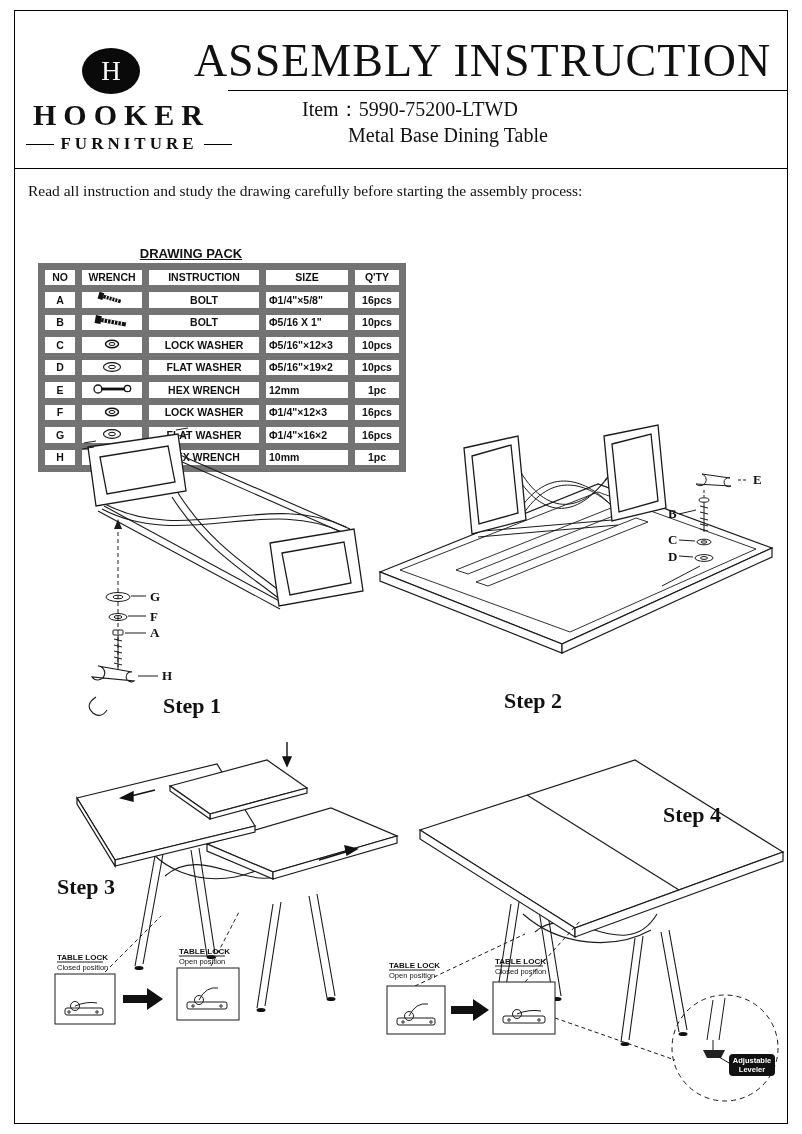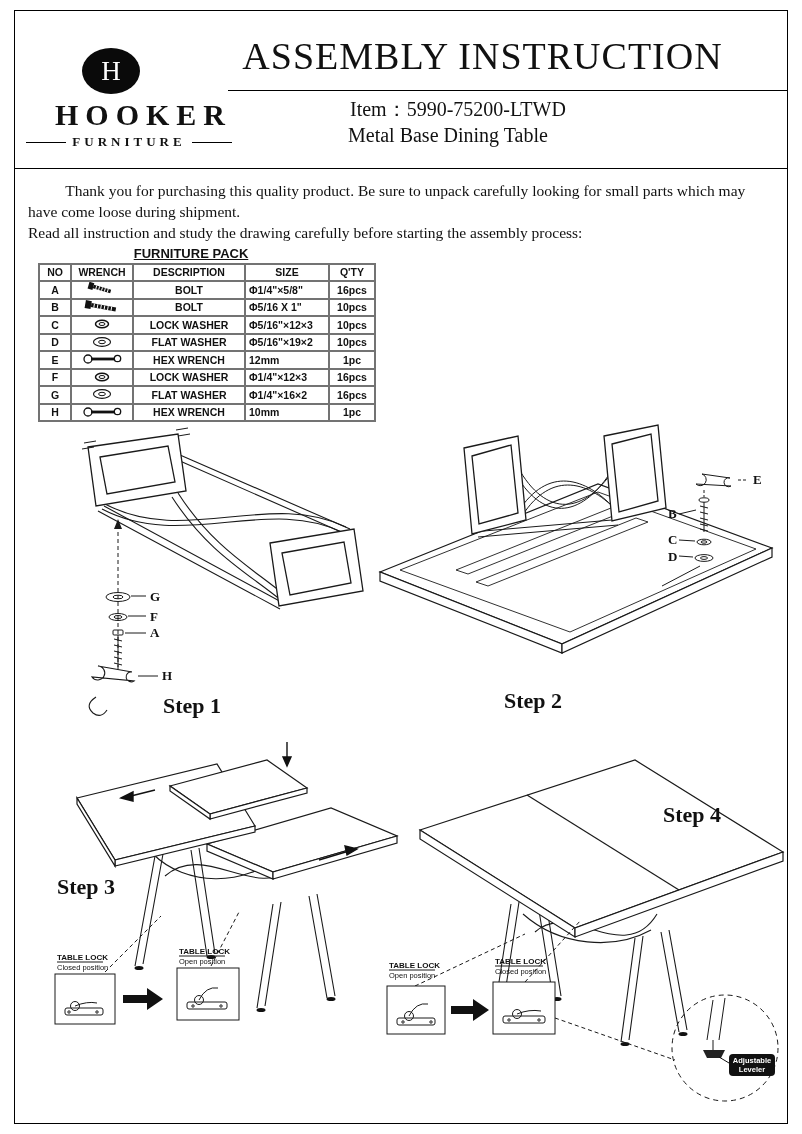--- a/index.html
+++ b/index.html
@@ -3,38 +3,38 @@
 <meta charset="utf-8">
 <style>
   html,body{margin:0;padding:0;background:#fff;}
   body{width:802px;height:1134px;position:relative;font-family:"Liberation Serif",serif;color:#111;}
   .page{position:absolute;inset:0;background:#fff;}
   .frame{position:absolute;left:14px;top:10px;right:14px;bottom:10px;border:1.3px solid #000;}
   .abs{position:absolute;}
   
   .logo{left:82px;top:48px;width:58px;height:46px;background:#0a0a0a;border-radius:50%;display:flex;align-items:center;justify-content:center;}
   .logo span{color:#fff;font-size:27px;font-family:"Liberation Serif",serif;}
-  .title{left:185px;right:22px;top:34px;text-align:center;font-size:38px;letter-spacing:1px;white-space:nowrap;}
+  .title{left:185px;right:22px;top:34px;text-align:center;font-size:46px;letter-spacing:1px;white-space:nowrap;}
   .rule1{left:228px;right:15px;top:90px;border-top:1.6px solid #000;}
-  .brand{left:26px;top:98px;width:206px;text-align:right;}
+  .brand{left:26px;top:98px;width:206px;text-align:left;}
   .brand-name{font-size:30px;font-weight:bold;letter-spacing:7px;text-indent:7px;}
   .brand-sub{display:flex;align-items:center;gap:6px;margin-top:2px;}
   .brand-sub .ln{flex:1;border-top:1.3px solid #000;height:0;}
-  .brand-sub span{font-size:13px;letter-spacing:4px;font-weight:bold;}
-  .item1{left:302px;top:96px;font-size:20px;margin-left:48px;}
+  .brand-sub span{font-size:17px;letter-spacing:4px;font-weight:bold;}
+  .item1{left:302px;top:96px;font-size:20px;}
   .item2{left:348px;top:124px;font-size:20px;}
   .rule2{left:15px;right:15px;top:168px;border-top:1.6px solid #000;}
   
   .intro{left:28px;right:24px;top:180px;font-size:15.5px;line-height:21px;}
   .intro p{margin:0;}
   .intro .p1{text-indent:2.4em;}
   
   .hw-title{left:38px;top:246px;width:306px;text-align:center;font-family:"Liberation Sans",sans-serif;font-weight:bold;font-size:13px;text-decoration:underline;}
   table.hw{left:38px;top:263px;border-collapse:collapse;font-family:"Liberation Sans",sans-serif;font-size:10.5px;font-weight:bold;position:absolute;}
-  table.hw th,table.hw td{border:2px solid #737373;padding:0 3px;height:15px;line-height:1;}
+  table.hw th,table.hw td{border:7px solid #737373;padding:0 3px;height:15px;line-height:1;}
   table.hw th{text-align:center;}
   .c-no{width:24px;text-align:center;}
   .c-dw{width:54px;text-align:center;}
   .c-de{width:104px;text-align:center;}
   .c-sz{width:76px;text-align:left;margin-left:48px;}
   .c-qt{width:38px;text-align:center;}
   
   svg.dwg{position:absolute;overflow:visible;}
   svg text{fill:#111;}
   .step{font:600 22px "Liberation Serif",serif;}
@@ -62,31 +62,30 @@
       <div class="ln"></div>
     </div>
   </div>
   <div class="abs item1">
     <span>Item：</span><span>5990-75200-LTWD</span>
   </div>
   <div class="abs item2">Metal Base Dining Table</div>
   <div class="abs rule2"></div>
 
   <div class="abs intro">
-    <p class="p1">Thank you for purchasing this quality product. Be sure to unpack carefully looking for small parts which may have come loose during shipment.</p>
     <p class="p2">Read all instruction and study the drawing carefully before starting the assembly process:</p>
   </div>
 
-  <div class="abs hw-title">FURNITURE PACK</div>
+  <div class="abs hw-title">DRAWING PACK</div>
   <table class="hw">
     <tbody>
         <tr>
       <th class="c-no">NO</th>
       <th class="c-dw">WRENCH</th>
-      <th class="c-de">DESCRIPTION</th>
+      <th class="c-de">INSTRUCTION</th>
       <th class="c-sz">SIZE</th>
       <th class="c-qt">Q'TY</th>
     </tr>
     <tr>
       <td class="c-no">A</td>
       <td class="c-dw">
         <svg width="44" height="14" viewBox="0 0 44 14">
               <g transform="rotate(16 22 7)">
                 <rect x="8" y="3.5" width="5" height="7" fill="#111"></rect>
                 <rect x="13" y="5.2" width="18" height="3.6" fill="#111"></rect>

